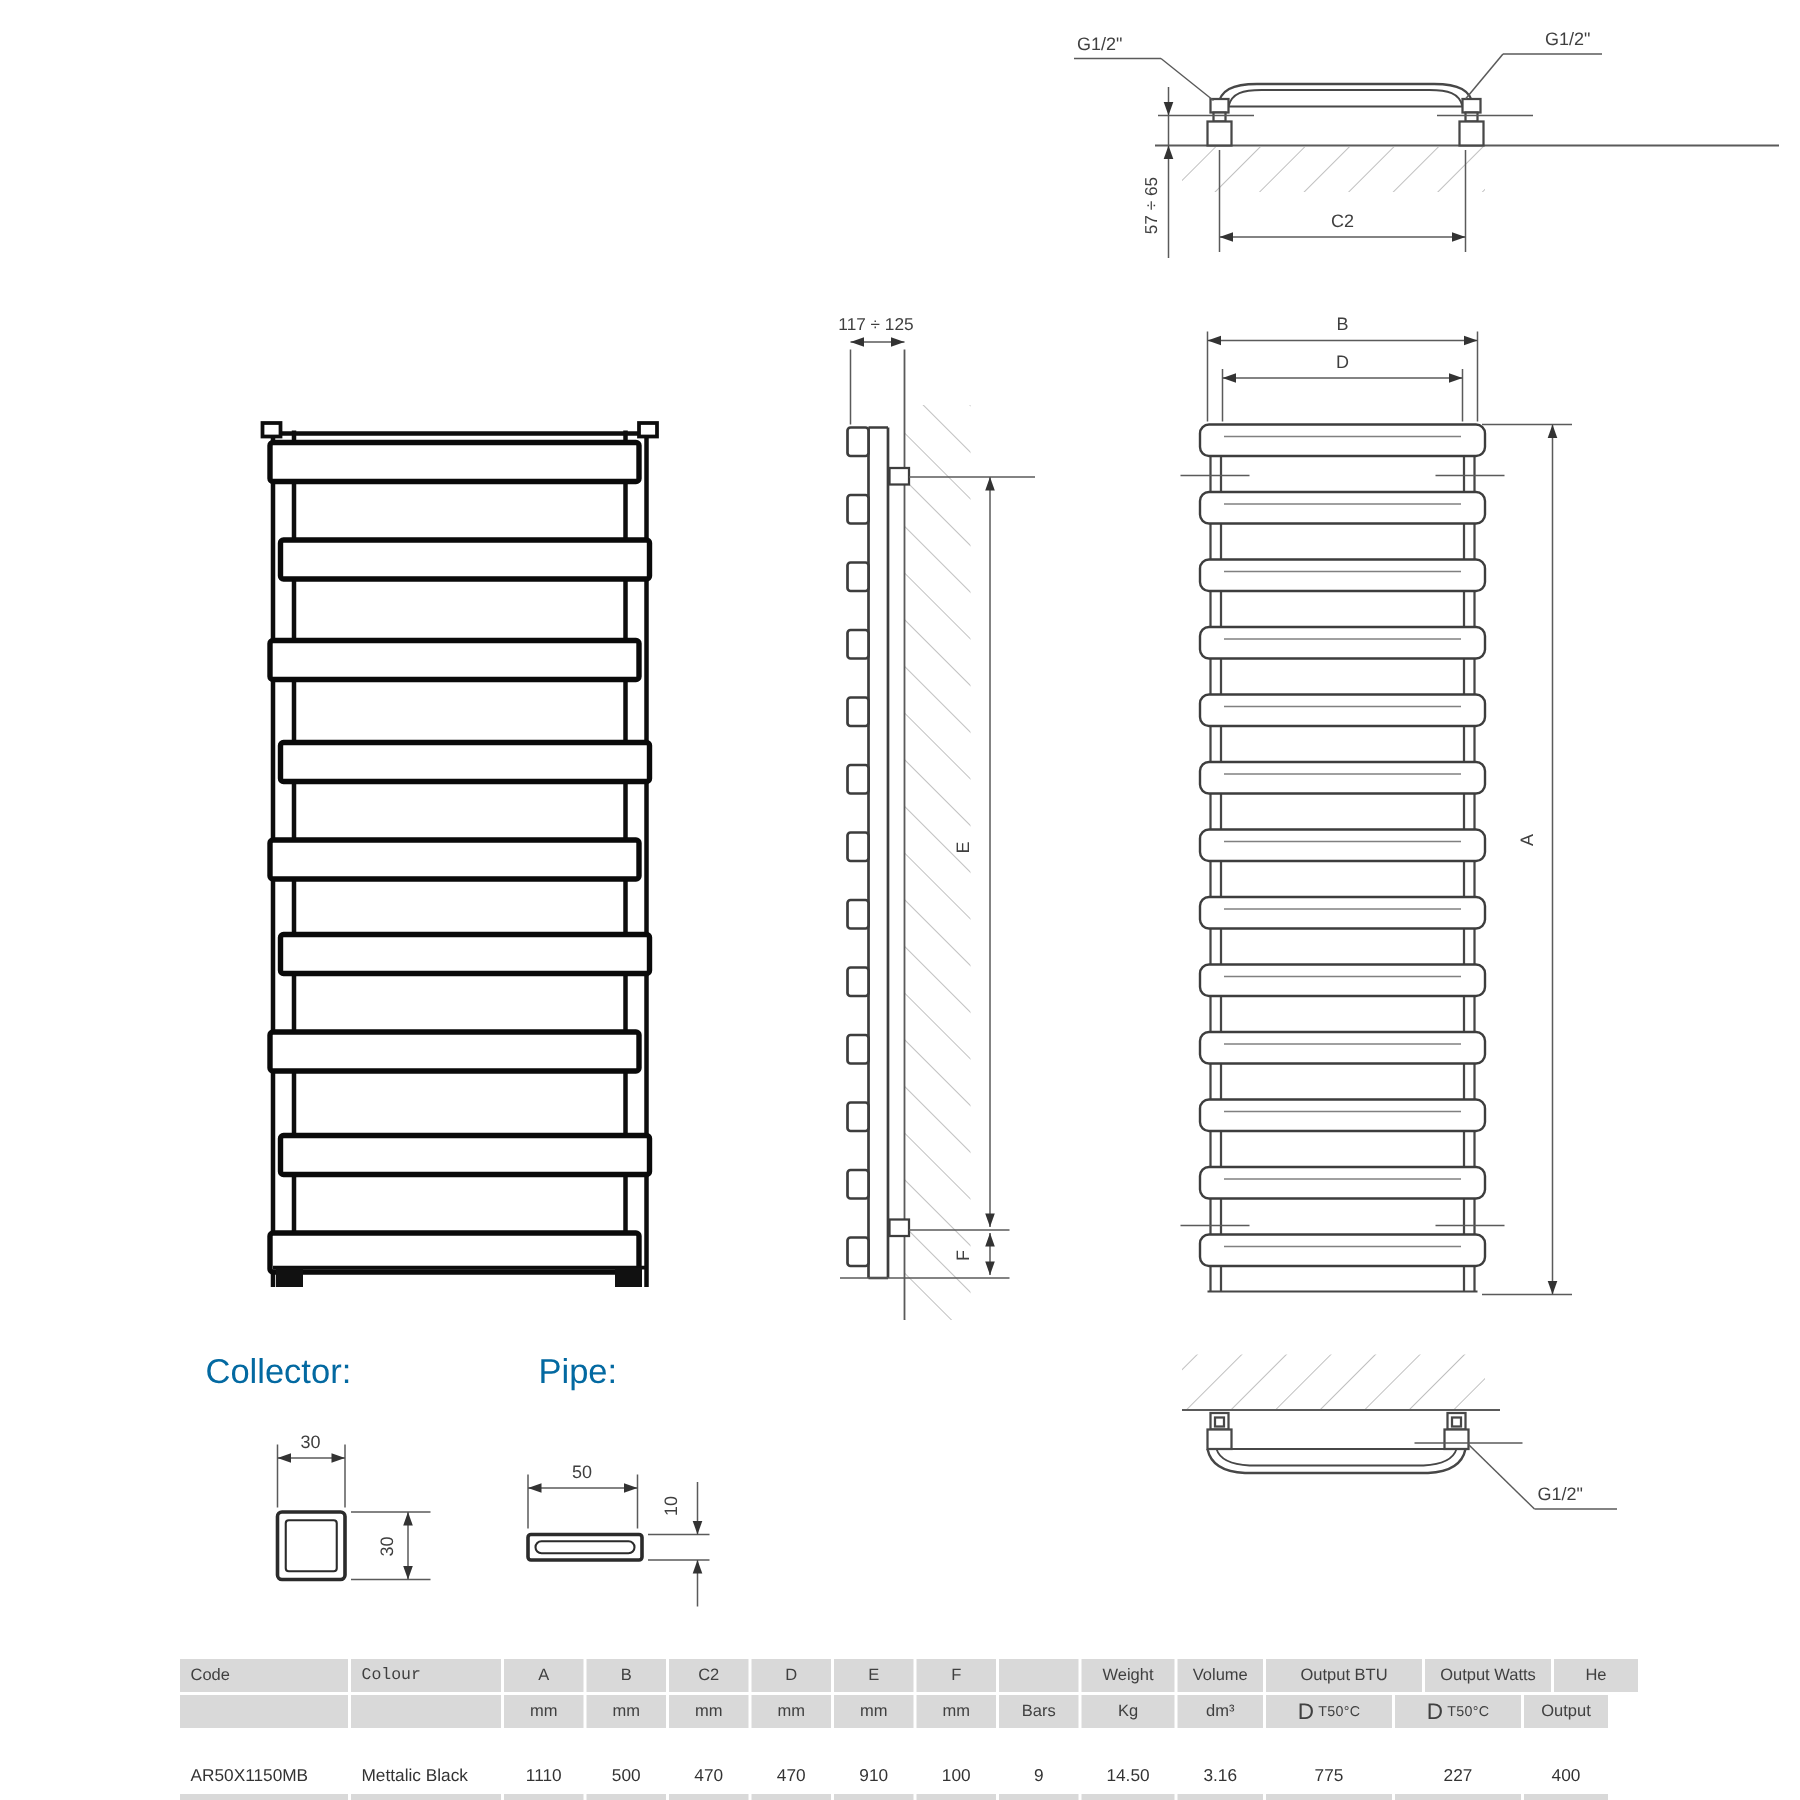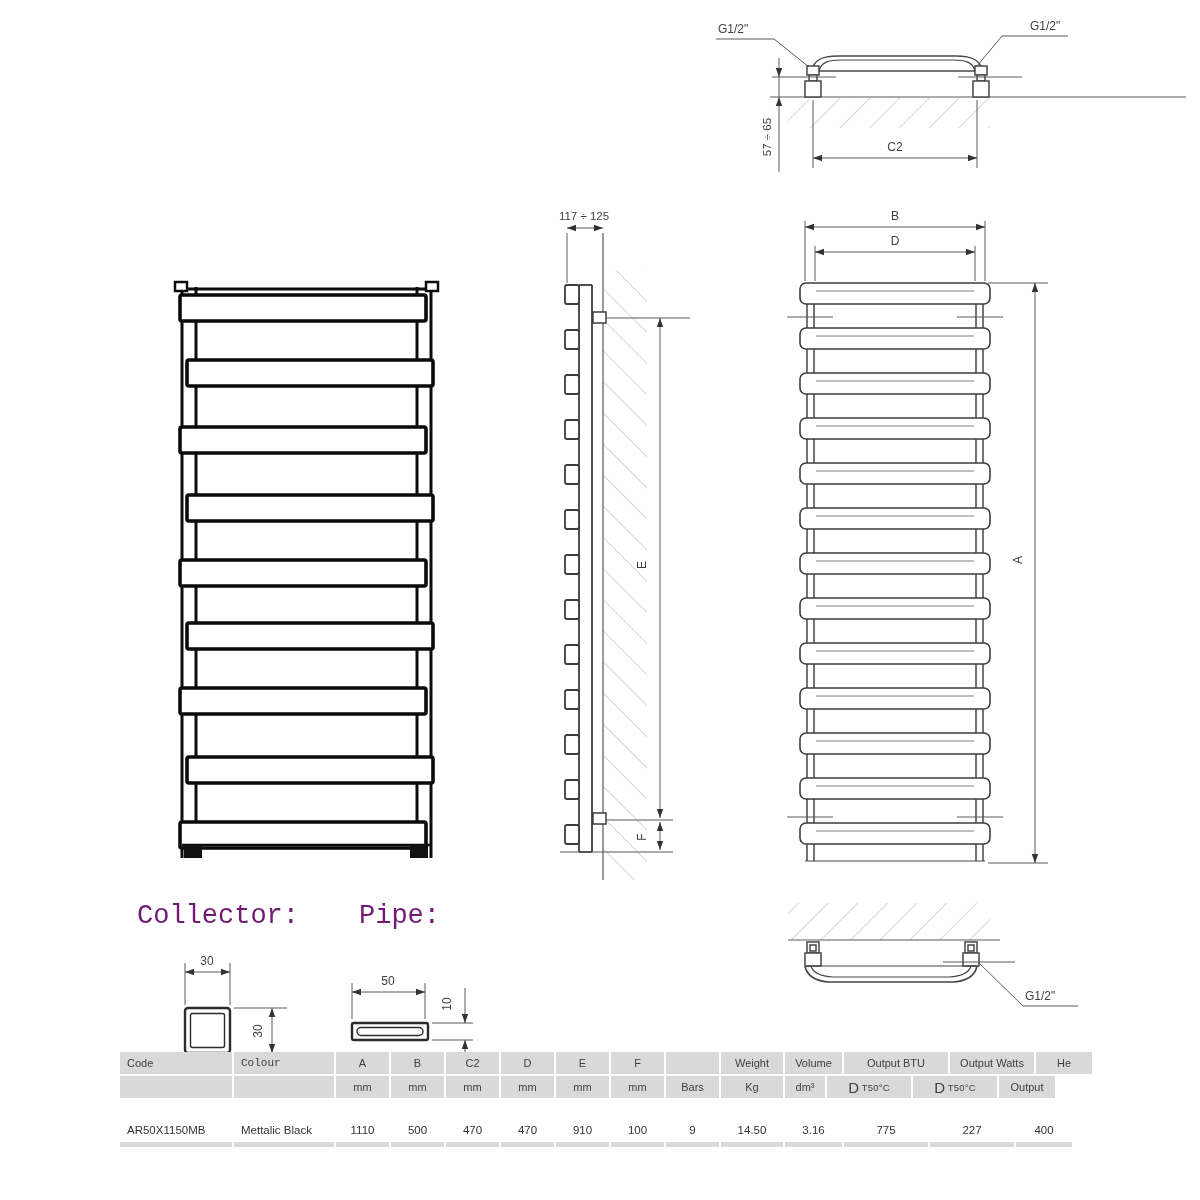--- a/index.html
+++ b/index.html
@@ -1,27 +1,27 @@
 <!DOCTYPE html>
 <html><head>
 <meta charset="utf-8">
 <style>
   html,body{margin:0;padding:0;background:#fff;}
   #canvas{position:relative;width:1200px;height:1200px;background:#ffffff;overflow:hidden;
           font-family:"Liberation Sans",sans-serif;}
   .abs{position:absolute;}
   #page-title{left:46px;top:42px;font-size:57px;font-weight:500;color:#050505;letter-spacing:2px;}
-  .section-label{font-size:27px;font-weight:500;color:#701a75;font-family:Liberation Mono, monospace;}
+  .section-label{font-size:23px;font-weight:500;color:#0369a1;}
   #collector-label{left:137px;top:901px;}
   #pipe-label{left:359px;top:901px;}
   svg text{font-family:"Liberation Sans",sans-serif;fill:#3f3f3f;}
   svg .dim{font-size:12px;}
   svg .dimS{font-size:11.5px;}
   
-  #spec-table{left:120px;top:1052px;width:960px;}
+  #spec-table{left:120px;top:1106px;width:960px;}
   .trow{display:flex;gap:2px;}
   .trow.h1{margin-bottom:2px;}
   .trow.h2{margin-bottom:23px;}
   .trow.td{margin-bottom:3px;}
   .tcell{box-sizing:border-box;display:flex;align-items:center;justify-content:center;
          font-size:11px;color:#404040;flex:0 0 auto;}
   .thead{background:#d9d9d9;height:22px;}
   .tdata{background:#fff;height:18px;font-size:11.5px;color:#333;}
   .tfoot{background:#d9d9d9;height:5px;}
   .tcell.left{justify-content:flex-start;padding-left:7px;}
@@ -340,21 +340,21 @@
         <div class="tcell thead left" style="width: 112px;"></div>
         <div class="tcell thead left" style="width: 100px;"></div>
         <div class="tcell thead" style="width: 53px;">mm</div>
         <div class="tcell thead" style="width: 53px;">mm</div>
         <div class="tcell thead" style="width: 53px;">mm</div>
         <div class="tcell thead" style="width: 53px;">mm</div>
         <div class="tcell thead" style="width: 53px;">mm</div>
         <div class="tcell thead" style="width: 53px;">mm</div>
         <div class="tcell thead" style="width: 53px;">Bars</div>
         <div class="tcell thead" style="width: 62px;">Kg</div>
-        <div class="tcell thead" style="width: 40px;">dm³</div>
+        <div class="tcell thead" style="width: 57px;">dm³</div>
         <div class="tcell thead" style="width: 84px;">
           <span class="bigD">D</span>
           <span class="smallU">&nbsp;T50°C</span>
         </div>
         <div class="tcell thead" style="width: 84px;">
           <span class="bigD">D</span>
           <span class="smallU">&nbsp;T50°C</span>
         </div>
         <div class="tcell thead" style="width: 56px;">Output</div>
       </div>

